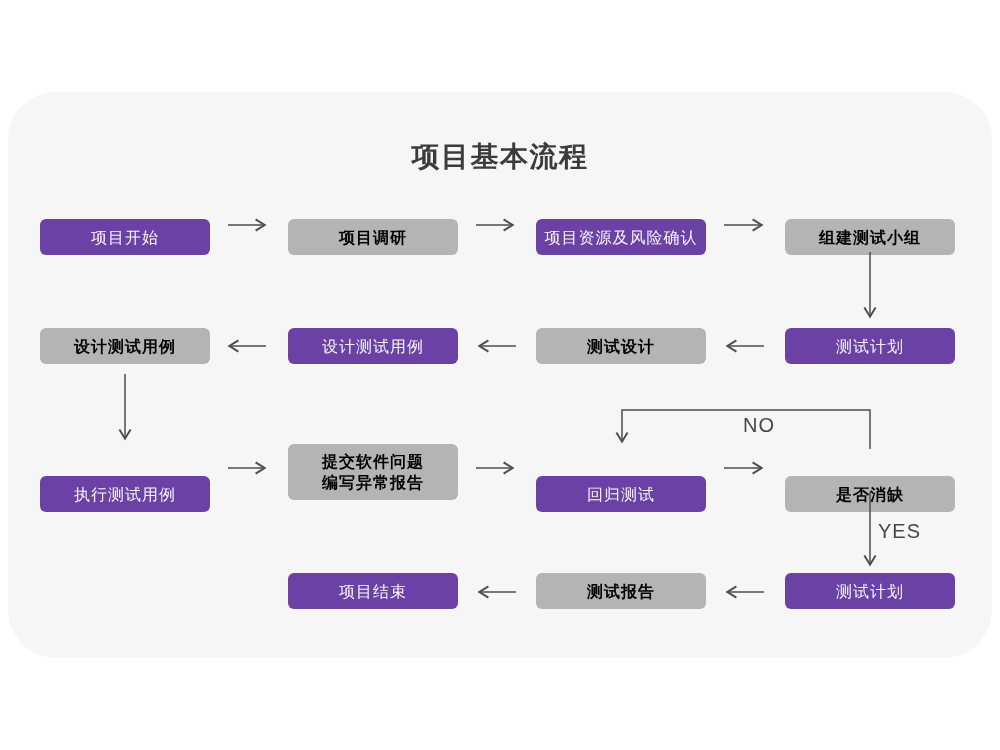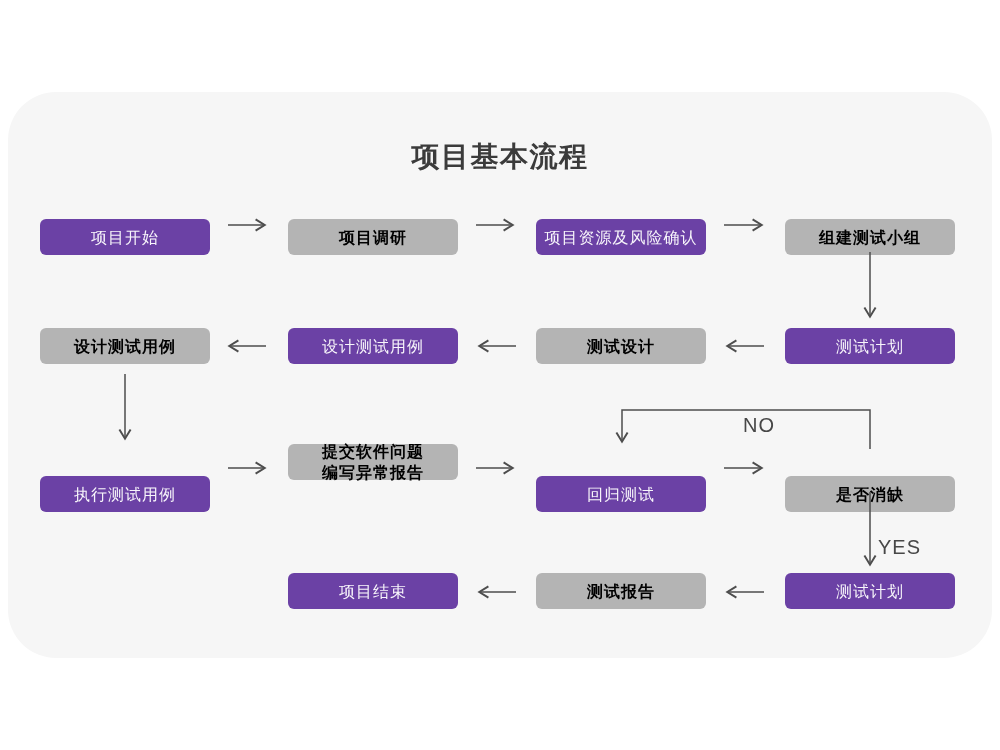--- a/index.html
+++ b/index.html
@@ -20,32 +20,32 @@
   .node{
     position:absolute;width:170px;height:36px;border-radius:6px;
     display:flex;align-items:center;justify-content:center;
     font-size:16px;letter-spacing:1px;text-align:center;
     white-space:pre-line;line-height:21px;
   }
   .node.accent{background:var(--accent,#6B41A5);color:rgba(255,255,255,0.95);}
   .node.muted{background:var(--muted,#B4B4B4);color:#000000;font-weight:bold;}
   .c1{left:40px}.c2{left:288px}.c3{left:536px}.c4{left:785px}
   .r1{top:219px}.r2{top:328px}.r3{top:476px}.r4{top:573px}
-  .tall{top:444px;height:36px;}
+  .tall{top:444px;height:56px;}
   svg.connectors{position:absolute;left:0;top:0;pointer-events:none;}
   svg.connectors line, svg.connectors path{
     stroke:var(--line,#4D4D4D);stroke-width:1.5;fill:none;
   }
   #arrhead path{stroke:var(--line,#4D4D4D);stroke-width:1.4;fill:none;}
   .edge-label{
     position:absolute;color:#474747;font-size:20px;letter-spacing:1px;
     line-height:22px;
   }
   .edge-label.no{left:729px;top:414px;margin-left:14px;}
-  .edge-label.yes{left:878px;top:520px;margin-top:16px;}
+  .edge-label.yes{left:878px;top:520px;}
 </style>
 </head>
 <body>
 
 <div class="card"></div>
 
 <div class="title">项目基本流程</div>
 
 <div class="node accent r1 c1">
   <span>项目开始</span>

